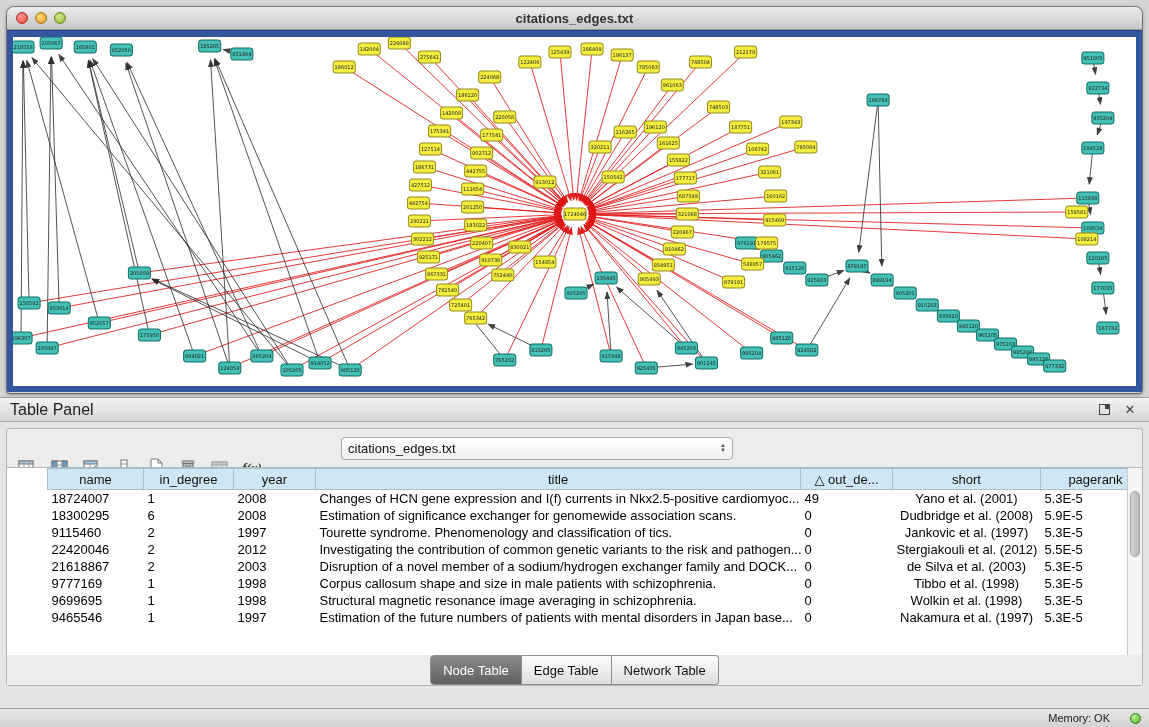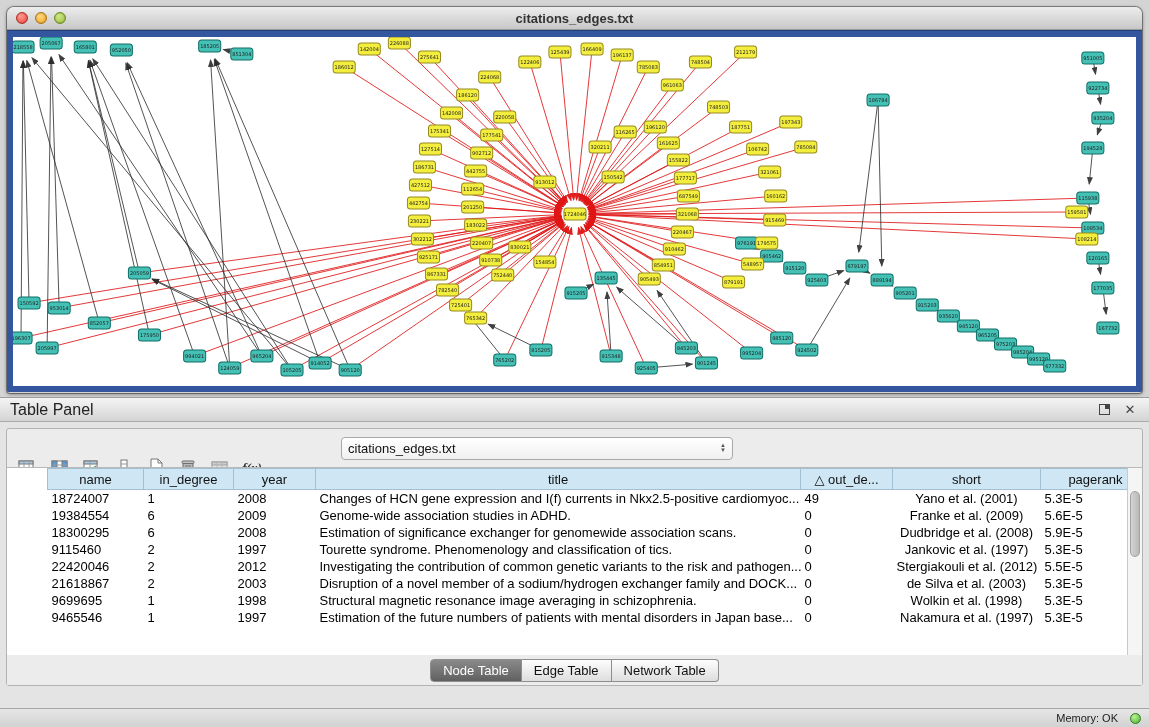--- a/index.html
+++ b/index.html
@@ -49,31 +49,31 @@
 
   .table-region { flex:1; background:#fff; border-top:1px solid #b9b9b9; position:relative; overflow:hidden; }
   table.data { border-collapse:collapse; table-layout:fixed; width:1103px;margin-left:40px; }
   table.data th { background:#cfe6f4; border:1px solid #a3bfd2; font-weight:normal; font-size:13px;
     height:21px; text-align:center; color:#111; overflow:hidden; white-space:nowrap; }
   table.data td { font-size:13px; height:17px; padding:0 4px; color:#000; overflow:hidden; white-space:nowrap; }
   table.data td.c5 { text-align:center; }
   .vscroll { position:absolute; top:0; right:0; width:15px; bottom:0; background:#f5f5f5; border-left:1px solid #c9c9c9; }
   .vthumb { position:absolute; left:2px; top:23px; width:10px; height:66px; background:linear-gradient(90deg,#d4d4d4,#b9b9b9); border:1px solid #a2a2a2; border-radius:6px; }
 
-  .tabbar { height:30px; display:flex; align-items:center; justify-content:center; background:#ececec; }
+  .tabbar { height:30px; display:flex; justify-content:center; background:#ececec; }
   .tab { font-size:13px; padding:3px 12px; border:1px solid #8e8e8e; border-left:none;
     background:linear-gradient(#fdfdfd,#dedede); color:#111; }
   .tab:first-child { border-left:1px solid #8e8e8e; border-radius:4px 0 0 4px; }
   .tab:last-child { border-radius:0 4px 4px 0; }
   .tab.active { background:linear-gradient(#8a8a8a,#606060); color:#fff; }
 
   
   .status-bar { position:absolute; left:0; bottom:0; width:1149px; height:19px;
     background:linear-gradient(#e6e6e6,#d2d2d2); border-top:1px solid #a6a6a6;
-    display:flex; align-items:center; justify-content:flex-end; padding:0 8px; gap:12px; }
+    display:flex; align-items:center; justify-content:flex-end; padding:0 8px; gap:20px; }
   .mem-label { font-size:11px; color:#222; }
   .led { width:11px; height:11px; border-radius:50%; background:radial-gradient(circle at 35% 30%, #b9f09a, #4db32a); border:1px solid #2f7d18; }
 
   .icon-svg { display:block; }
 </style>
 </head>
 <body>
 
 <div class="graph-window">
   <div class="titlebar">
@@ -841,29 +841,20 @@
             <tr>
               <td class="c0">18724007</td>
               <td class="c1">1</td>
               <td class="c2">2008</td>
               <td class="c3">Changes of HCN gene expression and I(f) currents in Nkx2.5-positive cardiomyoc...</td>
               <td class="c4">49</td>
               <td class="c5">Yano et al. (2001)</td>
               <td class="c6">5.3E-5</td>
             </tr>
             <tr>
-              <td class="c0">19384554</td>
-              <td class="c1">6</td>
-              <td class="c2">2009</td>
-              <td class="c3">Genome-wide association studies in ADHD.</td>
-              <td class="c4">0</td>
-              <td class="c5">Franke et al. (2009)</td>
-              <td class="c6">5.6E-5</td>
-            </tr>
-            <tr>
               <td class="c0">18300295</td>
               <td class="c1">6</td>
               <td class="c2">2008</td>
               <td class="c3">Estimation of significance exchanger for genomewide association scans.</td>
               <td class="c4">0</td>
               <td class="c5">Dudbridge et al. (2008)</td>
               <td class="c6">5.9E-5</td>
             </tr>
             <tr>
               <td class="c0">9115460</td>
@@ -886,20 +877,29 @@
             <tr>
               <td class="c0">21618867</td>
               <td class="c1">2</td>
               <td class="c2">2003</td>
               <td class="c3">Disruption of a novel member of a sodium/hydrogen exchanger family and DOCK...</td>
               <td class="c4">0</td>
               <td class="c5">de Silva et al. (2003)</td>
               <td class="c6">5.3E-5</td>
             </tr>
             <tr>
+              <td class="c0">9777169</td>
+              <td class="c1">1</td>
+              <td class="c2">1998</td>
+              <td class="c3">Corpus callosum shape and size in male patients with schizophrenia.</td>
+              <td class="c4">0</td>
+              <td class="c5">Tibbo et al. (1998)</td>
+              <td class="c6">5.3E-5</td>
+            </tr>
+            <tr>
               <td class="c0">9699695</td>
               <td class="c1">1</td>
               <td class="c2">1998</td>
               <td class="c3">Structural magnetic resonance image averaging in schizophrenia.</td>
               <td class="c4">0</td>
               <td class="c5">Wolkin et al. (1998)</td>
               <td class="c6">5.3E-5</td>
             </tr>
             <tr>
               <td class="c0">9465546</td>

